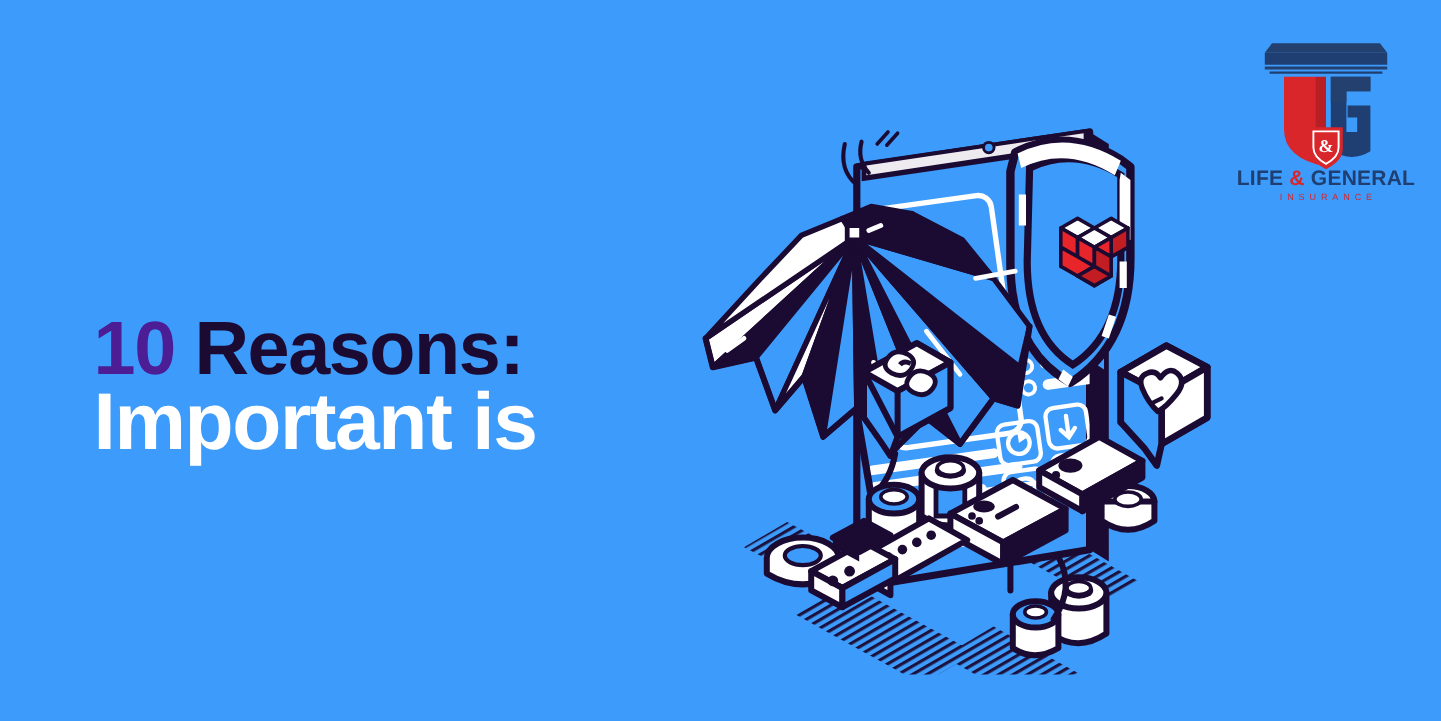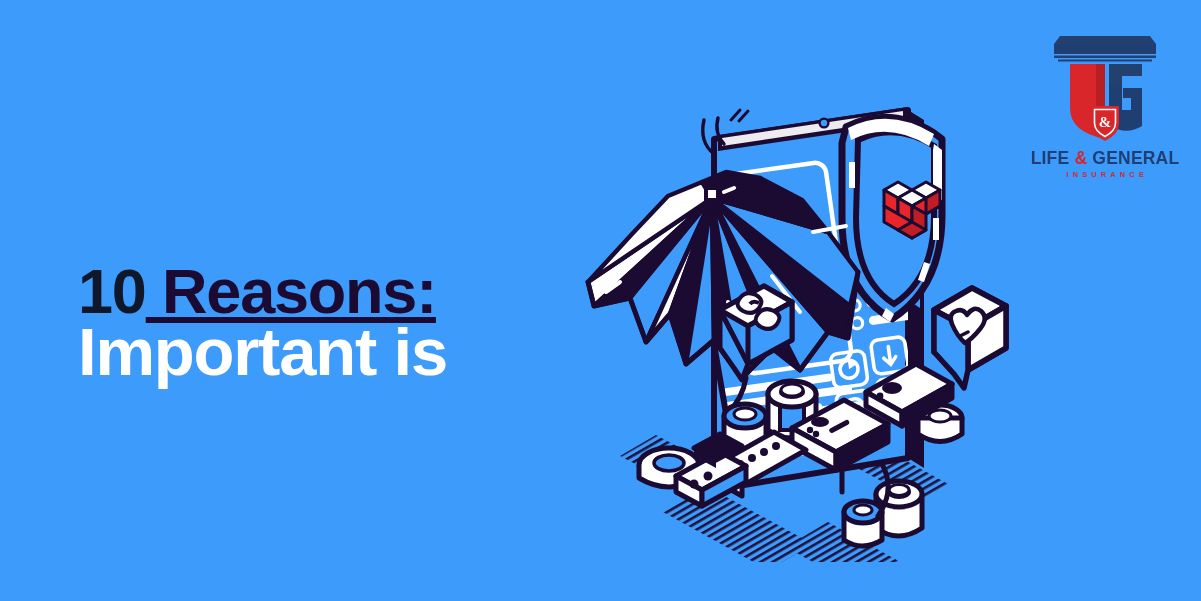--- a/index.html
+++ b/index.html
@@ -27,60 +27,59 @@
   }
   .hl-line {
     font-size: 67px;
     font-weight: 700;
     color: #ffffff;
     white-space: nowrap;
     display: block;
   }
   .hl-line.first { font-size: 63px; }
   .hl-num {
-    color: #0f172a;
+    color: #4c1d95;
     font-weight: 700;
   }
   .hl-dark {
     color: #1b0b33;
     font-weight: 700;
-    text-decoration: underline;
   }
 
   
   #logo {
     position: absolute;
     left: 1026px;
     top: 22px;
     width: 158px;
     height: 160px;
   }
   #logo-mark { position: absolute; left: 0; top: 0; }
   #logo-text-wrap {
     position: absolute;
     left: 0;
-    top: 128px;
+    top: 118px;
     width: 158px;
     text-align: center;
   }
   #logo-title {
     font-size: 17.5px;
     font-weight: 700;
     color: #1f3f72;
     letter-spacing: 0.2px;
     line-height: 1;
     display: block;
     white-space: nowrap;
   }
   #logo-title .amp { color: #d8262b; }
   #logo-sub {
     display: block;
     margin-top: 3px;
     font-size: 7.5px;
-    font-weight: 700;
+    font-weight: 400;
     color: #d8262b;
     letter-spacing: 4.1px;
     line-height: 1;
     text-indent: 4px;
   }
 
   
   #illustration {
     position: absolute;
     left: 528px;

